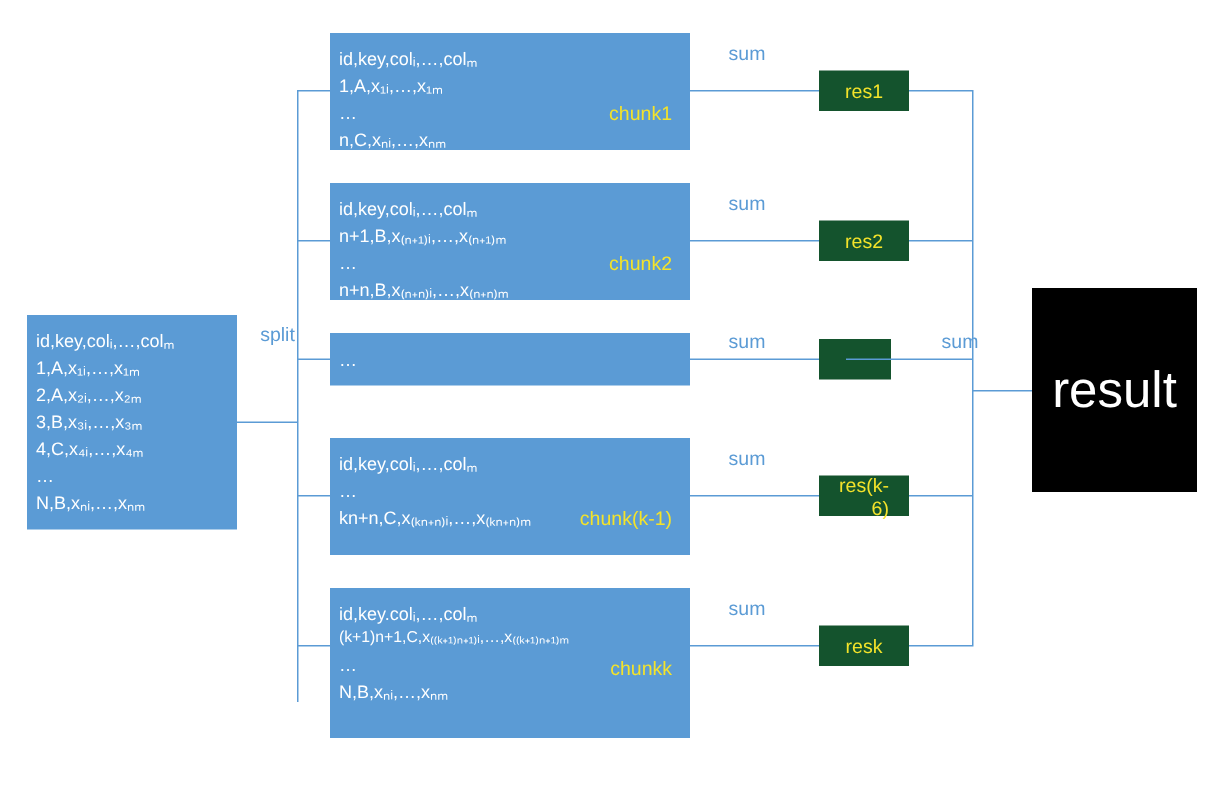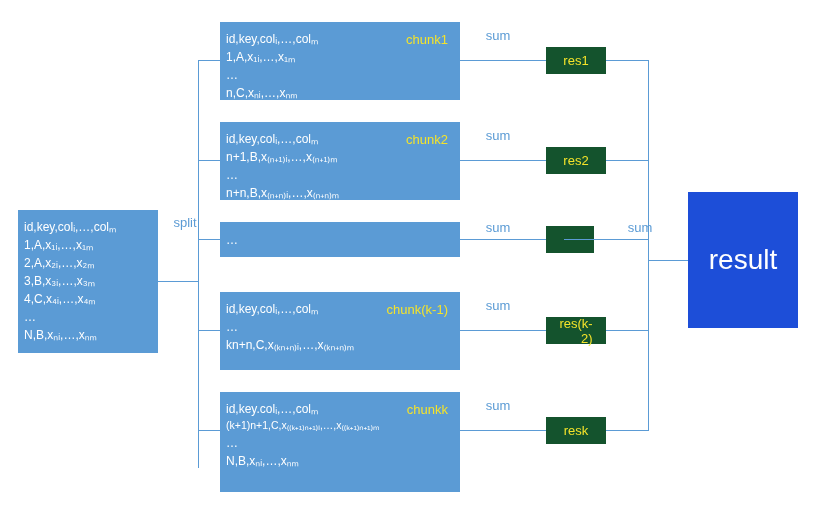--- a/index.html
+++ b/index.html
@@ -22,29 +22,30 @@
     position: absolute;
     background: #14532d;
     color: #f4e32a;
     font-size: 13px;
     text-align: right;
     display: flex; align-items: center; justify-content: center;
     padding: 4px 24px;
   }
   .result-box {
     position: absolute;
-    background: #1d4ed8;
+    background: #000000;
     color: #ffffff;
-    font-size: 28px;
+    font-size: 34px;
     display: flex; align-items: center; justify-content: center;
   }
   .chunk-label {
     position: absolute;
     color: #f4e32a;
     font-size: 13px;
+    margin-top: 36px;
   }
   .op-label {
     position: absolute;
     color: #5b9bd5;
     font-size: 13px;
     text-align: center;
   }
   .conn {
     position: absolute;
     background: #5b9bd5;
@@ -113,21 +114,21 @@
 <div class="conn" style="left:198px; top:330px; width:22px; height:1px;"></div>
 <div class="box" style="left:220px; top:292px; width:240px; height:78px;">
   <div>id,key,colᵢ,…,colₘ</div>
   <div>…</div>
   <div>kn+n,C,x₍ₖₙ₊ₙ₎ᵢ,…,x₍ₖₙ₊ₙ₎ₘ</div>
   <div class="chunk-label" style="right:12px; top:8px;">chunk(k-1)</div>
 </div>
 <div class="op-label" style="left:478px; top:298px; width:40px;">sum</div>
 <div class="conn" style="left:460px; top:330px; width:86px; height:1px;"></div>
 <div class="box-small" style="left:546px; top:317px; width:60px; height:27px;">
-  <span>res(k-2)</span>
+  <span>res(k-6)</span>
 </div>
 <div class="conn" style="left:606px; top:330px; width:42px; height:1px;"></div>
 
 <div class="conn" style="left:198px; top:430px; width:22px; height:1px;"></div>
 <div class="box" style="left:220px; top:392px; width:240px; height:100px;">
   <div>id,key.colᵢ,…,colₘ</div>
   <div style="font-size:10.5px;">(k+1)n+1,C,x₍₍ₖ₊₁₎ₙ₊₁₎ᵢ,…,x₍₍ₖ₊₁₎ₙ₊₁₎ₘ</div>
   <div>…</div>
   <div>N,B,xₙᵢ,…,xₙₘ</div>
   <div class="chunk-label" style="right:12px; top:8px;">chunkk</div>

